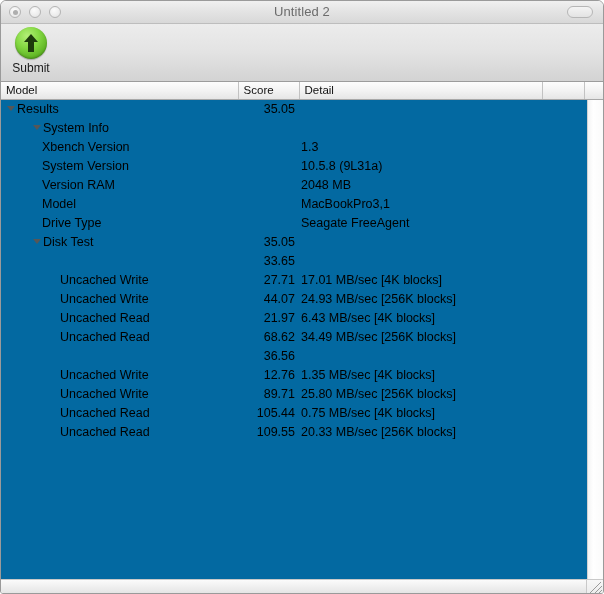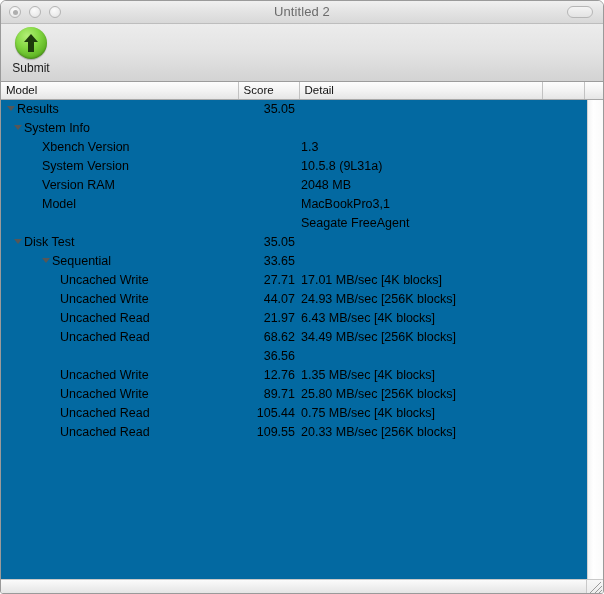--- a/index.html
+++ b/index.html
@@ -171,21 +171,21 @@
   .cell-detail {
     position: absolute;
     left: 300px; top: 0;
     font-size: 12.5px;
     color: #000;
     text-align: center;
   }
 
   
   .ind0 { padding-left: 6px; }
-  .ind1 { padding-left: 13px; }
+  .ind1 { padding-left: 32px; }
   .ind2 { padding-left: 41px; }
   .ind3 { padding-left: 59px; }
 
   
   .vscroll {
     position: absolute;
     right: 0; top: 0;
     width: 16px;
     height: 479px;
     background: linear-gradient(to right, #f4f4f4, #ffffff 35%, #fafafa 100%);
@@ -270,30 +270,30 @@
           <div class="cell-name ind2"><span>Version RAM</span></div>
           <div class="cell-score"></div>
           <div class="cell-detail">2048 MB</div>
         </div>
         <div class="row">
           <div class="cell-name ind2"><span>Model</span></div>
           <div class="cell-score"></div>
           <div class="cell-detail">MacBookPro3,1</div>
         </div>
         <div class="row">
+          <div class="cell-name ind2"><span>Drive Type</span></div>
           <div class="cell-score"></div>
           <div class="cell-detail">Seagate FreeAgent</div>
         </div>
         <div class="row">
           <div class="cell-name ind1"><span class="tri"></span><span>Disk Test</span></div>
           <div class="cell-score">35.05</div>
           <div class="cell-detail"></div>
         </div>
         <div class="row">
-          <div class="cell-name ind2"><span class="tri"></span><span>Sequential</span></div>
           <div class="cell-score">33.65</div>
           <div class="cell-detail"></div>
         </div>
         <div class="row">
           <div class="cell-name ind3"><span>Uncached Write</span></div>
           <div class="cell-score">27.71</div>
           <div class="cell-detail">17.01 MB/sec [4K blocks]</div>
         </div>
         <div class="row">
           <div class="cell-name ind3"><span>Uncached Write</span></div>

